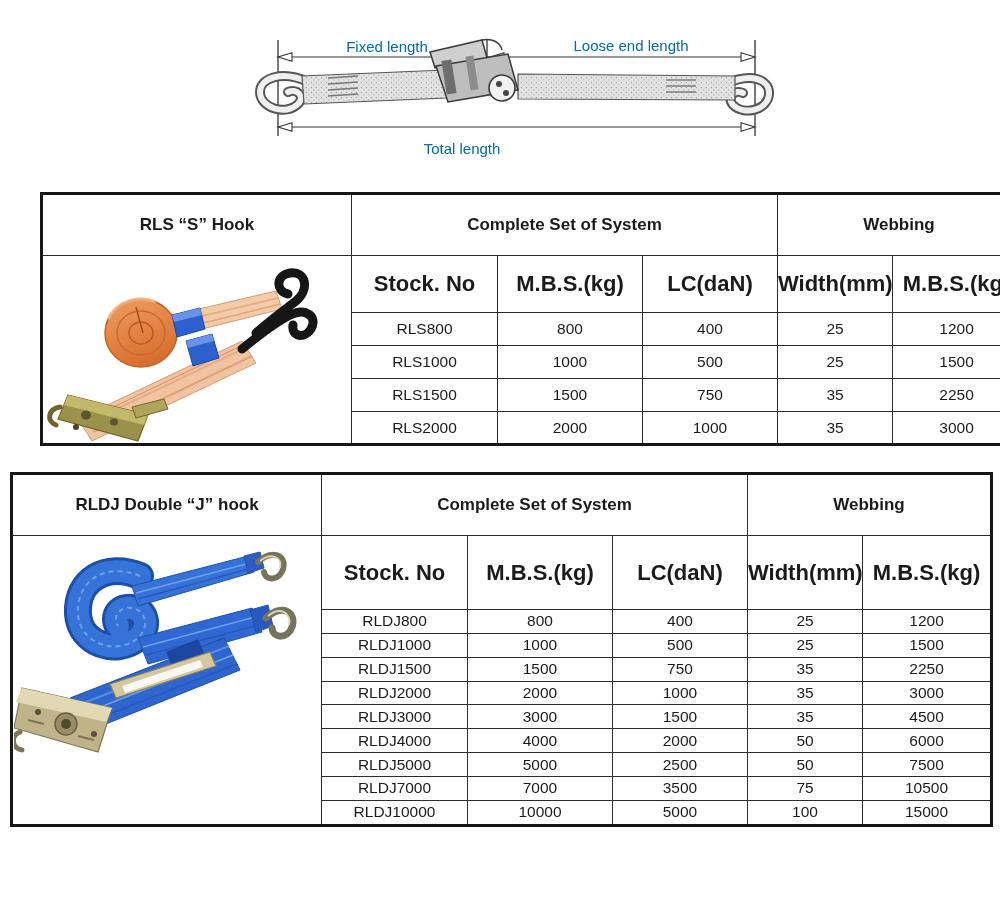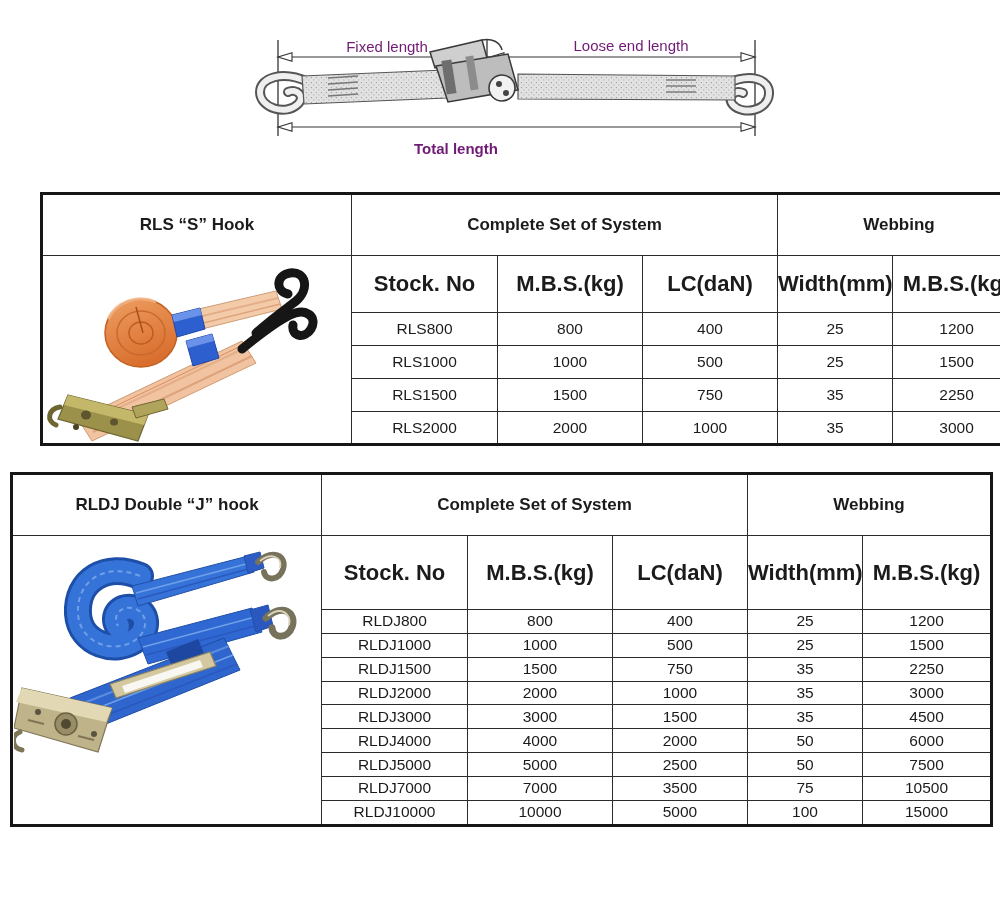--- a/index.html
+++ b/index.html
@@ -3,24 +3,24 @@
 <meta charset="utf-8">
 <style>
   * { margin:0; padding:0; box-sizing:border-box; }
   html,body { width:1000px; height:900px; background:#ffffff;
     font-family:"Liberation Sans", sans-serif; }
   .page { position:absolute; top:0; left:0; width:1000px; height:900px; background:#fff; overflow:hidden; }
 
   
   .diagram { position:absolute; left:230px; top:26px; width:548px; height:150px; }
   .diagram svg { position:absolute; left:0; top:0; display:block; }
-  .dlabel { position:absolute; font-size:15px; color:#701a75; white-space:nowrap; transform:translateX(-50%); }
+  .dlabel { position:absolute; font-size:15px; color:#0369a1; white-space:nowrap; transform:translateX(-50%); }
   .lbl-fixed { left:157px; top:12px; }
   .lbl-loose { left:401px; top:11px; }
-  .lbl-total { left:226px; top:114px;font-weight:bold; }
+  .lbl-total { left:232px; top:114px; }
 
   
   .spec-block { position:absolute; left:10px; width:981px; }
   #tblhost0 { top:192px;padding-left:30px; }
   #tblhost1 { top:472px; }
   table.spec-table { border-collapse:collapse; width:980px; table-layout:fixed; background:#fff;
     border:3px solid #161616; }
   table.spec-table td { border:1px solid #2b2b2b; text-align:center; vertical-align:middle;
     color:#1b1b1b; overflow:hidden; }
   .group-row td { height:62px; font-weight:bold; font-size:17px; }

